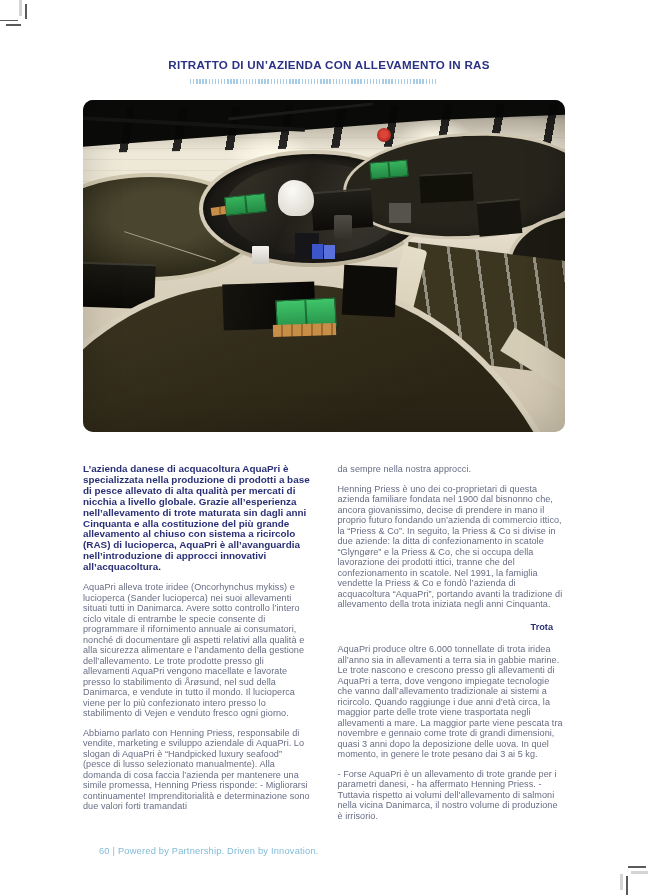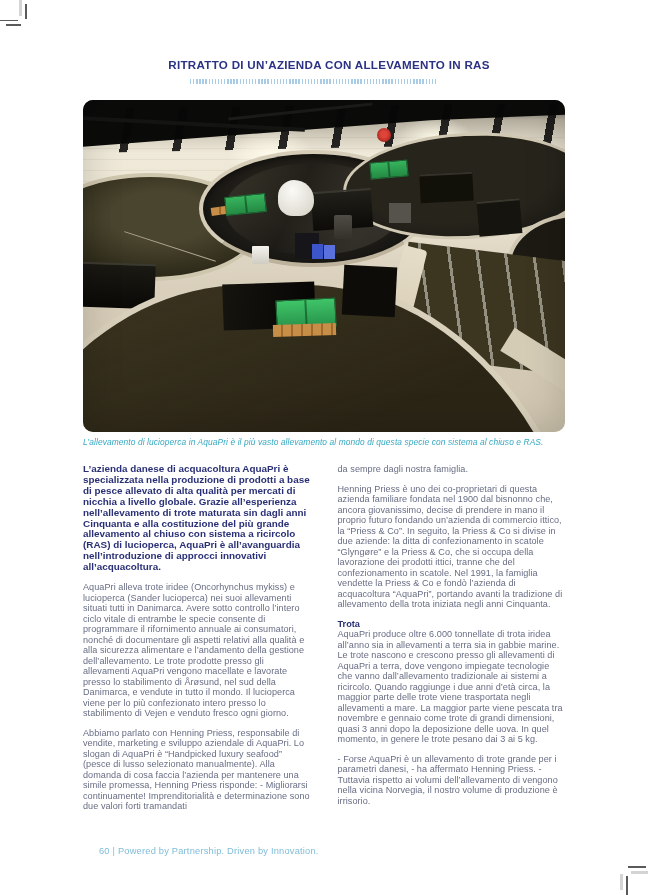--- a/index.html
+++ b/index.html
@@ -99,21 +99,21 @@
   .caption{position:absolute;left:83px;top:437px;width:482px;margin:0;
            font-size:8.4px;font-style:italic;letter-spacing:.1px;
            color:var(--caption_teal,#35a8c0);}
 
   
   .columns{position:absolute;left:83px;top:464px;width:482px;display:flex;gap:27px;}
   .col{width:236px;}
   .col p{margin:0 0 9px 0;}
   .lead{font-size:9.9px;line-height:10.9px;font-weight:bold;color:var(--lead_navy,#2a3076);}
   .bodyp{font-size:9.1px;line-height:10.5px;color:var(--body_gray,#686d84);letter-spacing:.05px;}
-  .subhead{margin:0;font-size:9.2px;line-height:10.5px;font-weight:bold;color:var(--lead_navy,#2a3076);}
+  .subhead{margin:12px;font-size:9.2px;line-height:10.5px;font-weight:bold;color:var(--lead_navy,#2a3076);text-align:right;}
 
   
   .footer{position:absolute;left:83px;top:830px;margin:16px;font-size:9.3px;
           color:var(--footer_blue,#7fbcd9);letter-spacing:.2px;}
 </style>
 </head>
 <body>
 
 <div class="page">
 
@@ -164,32 +164,31 @@
     <div class="fg-right-rim"></div>
     <div class="fg-tank"></div>
     <div class="feeder fc"></div>
     <div class="feeder fr"></div>
     <div class="green g3"></div>
     <div class="pallet p2"></div>
     <div class="br-rim"></div>
     <div class="ph-vig"></div>
   </figure>
 
-  <p class="caption">L’allevamento di lucioperca in AquaPri è il più vasto allevamento al mondo di questa specie con sistema al chiuso e RAS.</p>
 
   <div class="columns">
     <div class="col">
       <p class="lead">L’azienda danese di acquacoltura AquaPri è specializzata nella produzione di prodotti a base di pesce allevato di alta qualità per mercati di nicchia a livello globale. Grazie all’esperienza nell’allevamento di trote maturata sin dagli anni Cinquanta e alla costituzione del più grande allevamento al chiuso con sistema a ricircolo (RAS) di lucioperca, AquaPri è all’avanguardia nell’introduzione di approcci innovativi all’acquacoltura.</p>
       <p class="bodyp">AquaPri alleva trote iridee (Oncorhynchus mykiss) e lucioperca (Sander lucioperca) nei suoi allevamenti situati tutti in Danimarca. Avere sotto controllo l’intero ciclo vitale di entrambe le specie consente di programmare il rifornimento annuale ai consumatori, nonché di documentare gli aspetti relativi alla qualità e alla sicurezza alimentare e l’andamento della gestione dell’allevamento. Le trote prodotte presso gli allevamenti AquaPri vengono macellate e lavorate presso lo stabilimento di Årøsund, nel sud della Danimarca, e vendute in tutto il mondo. Il lucioperca viene per lo più confezionato intero presso lo stabilimento di Vejen e venduto fresco ogni giorno.</p>
       <p class="bodyp">Abbiamo parlato con Henning Priess, responsabile di vendite, marketing e sviluppo aziendale di AquaPri. Lo slogan di AquaPri è “Handpicked luxury seafood” (pesce di lusso selezionato manualmente). Alla domanda di cosa faccia l’azienda per mantenere una simile promessa, Henning Priess risponde: - Migliorarsi continuamente! Imprenditorialità e determinazione sono due valori forti tramandati</p>
     </div>
     <div class="col">
-      <p class="bodyp">da sempre dagli nostra famiglia.</p>
+      <p class="bodyp">da sempre nella nostra approcci.</p>
       <p class="bodyp">Henning Priess è uno dei co-proprietari di questa azienda familiare fondata nel 1900 dal bisnonno che, ancora giovanissimo, decise di prendere in mano il proprio futuro fondando un’azienda di commercio ittico, la “Priess &amp; Co”. In seguito, la Priess &amp; Co si divise in due aziende: la ditta di confezionamento in scatole “Glyngøre” e la Priess &amp; Co, che si occupa della lavorazione dei prodotti ittici, tranne che del confezionamento in scatole. Nel 1991, la famiglia vendette la Priess &amp; Co e fondò l’azienda di acquacoltura “AquaPri”, portando avanti la tradizione di allevamento della trota iniziata negli anni Cinquanta.</p>
       <h2 class="subhead">Trota</h2>
       <p class="bodyp">AquaPri produce oltre 6.000 tonnellate di trota iridea all’anno sia in allevamenti a terra sia in gabbie marine. Le trote nascono e crescono presso gli allevamenti di AquaPri a terra, dove vengono impiegate tecnologie che vanno dall’allevamento tradizionale ai sistemi a ricircolo. Quando raggiunge i due anni d’età circa, la maggior parte delle trote viene trasportata negli allevamenti a mare. La maggior parte viene pescata tra novembre e gennaio come trote di grandi dimensioni, quasi 3 anni dopo la deposizione delle uova. In quel momento, in genere le trote pesano dai 3 ai 5 kg.</p>
-      <p class="bodyp">- Forse AquaPri è un allevamento di trote grande per i parametri danesi, - ha affermato Henning Priess. - Tuttavia rispetto ai volumi dell’allevamento di vengono nella vicina Norvegia, il nostro volume di produzione è irrisorio.</p>
+      <p class="bodyp">- Forse AquaPri è un allevamento di trote grande per i parametri danesi, - ha affermato Henning Priess. - Tuttavia rispetto ai volumi dell’allevamento di salmoni nella vicina Danimarca, il nostro volume di produzione è irrisorio.</p>
     </div>
   </div>
 
   <p class="footer">60 | Powered by Partnership. Driven by Innovation.</p>
 
 </div>
 
 </body></html>

